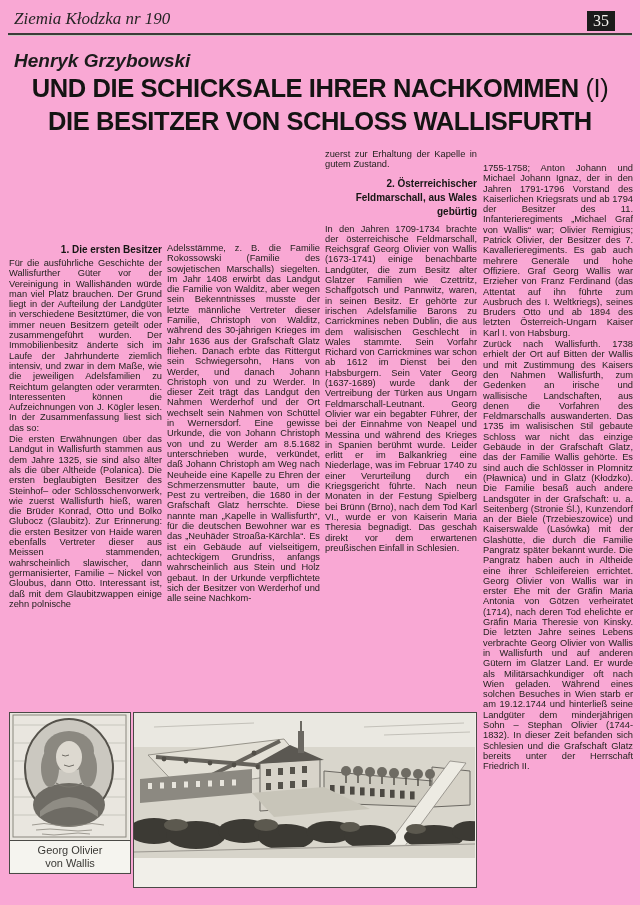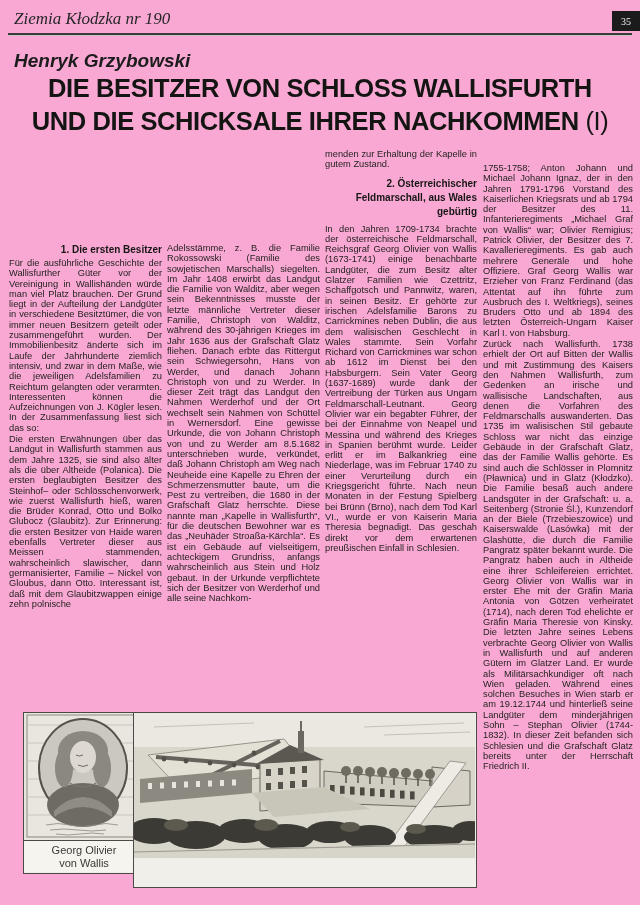--- a/index.html
+++ b/index.html
@@ -1,78 +1,78 @@
 <!DOCTYPE html>
 <html lang="de"><head>
 <meta charset="utf-8">
 <style>
   html,body{margin:0;padding:0;}
   body{background:#e8e6e1;font-family:"Liberation Sans",sans-serif;color:#1f1e1c;}
   .page{position:relative;width:640px;height:905px;background:#f9a8d4;margin:0 auto;overflow:hidden;box-shadow:0 0 6px rgba(0,0,0,.25);}
   
   .journal{position:absolute;left:14px;top:9px;font-family:"Liberation Serif",serif;font-style:italic;font-size:17px;color:#262626;}
-  .pagenum{position:absolute;right:0;top:11px;width:28px;height:20px;background:#1b1b1b;color:#f4f2ee;
-           font-family:"Liberation Serif",serif;font-weight:normal;font-size:10px;display:flex;align-items:center;justify-content:center;}
+  .pagenum{position:absolute;right:25px;top:11px;width:28px;height:20px;background:#1b1b1b;color:#f4f2ee;
+           font-family:"Liberation Serif",serif;font-weight:normal;font-size:16px;display:flex;align-items:center;justify-content:center;}
   .rule{position:absolute;left:8px;right:8px;top:33px;height:2px;background:#3c3b39;border-bottom:1px solid #c9c6bf;}
   .author{position:absolute;left:14px;top:50px;font-size:19px;font-weight:bold;font-style:italic;color:#1c1c1c;}
   
   .title{position:absolute;left:0;right:0;top:72px;text-align:center;font-weight:bold;color:#141413;
          font-size:25.5px;line-height:33px;letter-spacing:-0.4px;}
   .title .part{font-weight:normal;}
   
   .intro{position:absolute;left:10px;top:149px;width:314px;font-size:12.5px;line-height:19.2px;font-weight:bold;color:#1d1c1a;}
   
   .col{position:absolute;font-size:9.3px;line-height:10.3px;text-align:justify;color:#242320;overflow:hidden;
        hyphens:auto;-webkit-hyphens:auto;}
   .col p{margin:0 0 1px 0;}
   .col1{left:9px;top:243px;width:153px;height:470px;}
   .col2{left:167px;top:243px;width:153px;height:470px;}
   .col3{left:325px;top:149px;width:152px;height:564px;}
   .col4{left:483px;top:163px;width:150px;height:742px;}
   .h-sec{font-size:10px;line-height:14px;font-weight:bold;color:#161614;margin:0 0 5px 0;text-align:right;}
   .col3 .h-sec{margin:7px 0 5px 0;}
   
   .fig{position:absolute;border:1.5px solid #4a4946;background:#f1efe9;box-sizing:border-box;}
-  .fig-portrait{left:23px;top:712px;width:122px;height:162px;}
+  .fig-portrait{left:9px;top:712px;width:122px;height:162px;}
   .fig-castle{left:133px;top:712px;width:344px;height:176px;}
   .fig .art{display:block;}
   .caption{border-top:1.5px solid #4a4946;text-align:center;color:#3a3935;background:#f5f4ef;
            display:flex;flex-direction:column;align-items:center;justify-content:center;}
   .fig-portrait .caption{height:31px;font-size:11px;line-height:13px;}
   .fig-castle .caption{height:26px;font-size:11.5px;line-height:13px;}
 </style>
 </head>
 <body>
 
 <div class="page">
 
   <div class="journal">Ziemia Kłodzka nr 190</div>
   <div class="pagenum">35</div>
   <div class="rule"></div>
 
   <div class="author">Henryk Grzybowski</div>
 
   <div class="title">
+    <div><span>UND DIE SCHICKSALE IHRER NACHKOMMEN</span> <span class="part">(I)</span></div>
     <div>DIE BESITZER VON SCHLOSS WALLISFURTH</div>
-    <div><span>UND DIE SCHICKSALE IHRER NACHKOMMEN</span> <span class="part">(I)</span></div>
   </div>
 
 
   <div class="col col1">
     <p class="h-sec">1. Die ersten Besitzer</p>
     <p>Für die ausführliche Geschichte der Wallisfurther Güter vor der Vereinigung in Wallishänden würde man viel Platz brauchen. Der Grund liegt in der Aufteilung der Landgüter in verschiedene Besitztümer, die von immer neuen Besitzern geteilt oder zusammengeführt wurden. Der Immobilienbesitz änderte sich im Laufe der Jahrhunderte ziemlich intensiv, und zwar in dem Maße, wie die jeweiligen Adelsfamilien zu Reichtum gelangten oder verarmten. Interessenten können die Aufzeichnungen von J. Kögler lesen. In der Zusammenfassung liest sich das so:</p>
     <p>Die ersten Erwähnungen über das Landgut in Wallisfurth stammen aus dem Jahre 1325, sie sind also älter als die über Altheide (Polanica). Die ersten beglaubigten Besitzer des Steinhof– oder Schlösschenvorwerk, wie zuerst Wallisfurth hieß, waren die Brüder Konrad, Otto und Bolko Glubocz (Glaubitz). Zur Erinnerung: die ersten Besitzer von Haide waren ebenfalls Vertreter dieser aus Meissen stammenden, wahrscheinlich slawischer, dann germanisierter, Familie – Nickel von Gloubus, dann Otto. Interessant ist, daß mit dem Glaubitzwappen einige zehn polnische</p>
   </div>
 
   <div class="col col2">
     <p>Adelsstämme, z. B. die Familie Rokossowski (Familie des sowjetischen Marschalls) siegelten. Im Jahr 1408 erwirbt das Landgut die Familie von Walditz, aber wegen sein Bekenntnisses musste der letzte männliche Vertreter dieser Familie, Christoph von Walditz, während des 30-jährigen Krieges im Jahr 1636 aus der Grafschaft Glatz fliehen. Danach erbte das Rittergut sein Schwiegersohn, Hans von Werder, und danach Johann Christoph von und zu Werder. In dieser Zeit trägt das Landgut den Nahmen Werderhof und der Ort wechselt sein Nahmen von Schüttel in Wernersdorf. Eine gewisse Urkunde, die von Johann Christoph von und zu Werder am 8.5.1682 unterschrieben wurde, verkündet, daß Johann Christoph am Weg nach Neuheide eine Kapelle zu Ehren der Schmerzensmutter baute, um die Pest zu vertreiben, die 1680 in der Grafschaft Glatz herrschte. Diese nannte man „Kapelle in Wallisfurth“, für die deutschen Bewohner war es das „Neuhäder Stroaßa-Kärchla“. Es ist ein Gebäude auf vielseitigem, achteckigem Grundriss, anfangs wahrscheinlich aus Stein und Holz gebaut. In der Urkunde verpflichtete sich der Besitzer von Werderhof und alle seine Nachkom-</p>
   </div>
 
   <div class="col col3">
-    <p>menden zur Erhaltung der Kapelle in gutem Zustand.</p>
+    <p>zuerst zur Erhaltung der Kapelle in gutem Zustand.</p>
     <p class="h-sec">2. Österreichischer Feldmarschall, aus Wales gebürtig</p>
     <p>In den Jahren 1709-1734 brachte der österreichische Feldmarschall, Reichsgraf Georg Olivier von Wallis (1673-1741) einige benachbarte Landgüter, die zum Besitz alter Glatzer Familien wie Czettritz, Schaffgotsch und Pannwitz, waren, in seinen Besitz. Er gehörte zur irischen Adelsfamilie Barons zu Carrickmines neben Dublin, die aus dem walisischen Geschlecht in Wales stammte. Sein Vorfahr Richard von Carrickmines war schon ab 1612 im Dienst bei den Habsburgern. Sein Vater Georg (1637-1689) wurde dank der Vertreibung der Türken aus Ungarn Feldmarschall-Leutnant. Georg Olivier war ein begabter Führer, der bei der Einnahme von Neapel und Messina und während des Krieges in Spanien berühmt wurde. Leider erlitt er im Balkankrieg eine Niederlage, was im Februar 1740 zu einer Verurteilung durch ein Kriegsgericht führte. Nach neun Monaten in der Festung Spielberg bei Brünn (Brno), nach dem Tod Karl VI., wurde er von Kaiserin Maria Theresia begnadigt. Das geschah direkt vor dem erwartenen preußischen Einfall in Schlesien.</p>
   </div>
 
   <div class="col col4">
     <p>1755-1758; Anton Johann und Michael Johann Ignaz, der in den Jahren 1791-1796 Vorstand des Kaiserlichen Kriegsrats und ab 1794 der Besitzer des 11. Infanterieregiments „Michael Graf von Wallis“ war; Olivier Remigius; Patrick Olivier, der Besitzer des 7. Kavallerieregiments. Es gab auch mehrere Generäle und hohe Offiziere. Graf Georg Wallis war Erzieher von Franz Ferdinand (das Attentat auf ihn führte zum Ausbruch des I. Weltkriegs), seines Bruders Otto und ab 1894 des letzten Österreich-Ungarn Kaiser Karl I. von Habsburg.</p>
     <p>Zurück nach Wallisfurth. 1738 erhielt der Ort auf Bitten der Wallis und mit Zustimmung des Kaisers den Nahmen Wallisfurth, zum Gedenken an irische und wallisische Landschaften, aus denen die Vorfahren des Feldmarschalls auswanderten. Das 1735 im walisischen Stil gebaute Schloss war nicht das einzige Gebäude in der Grafschaft Glatz, das der Familie Wallis gehörte. Es sind auch die Schlösser in Plomnitz (Pławnica) und in Glatz (Kłodzko). Die Familie besaß auch andere Landsgüter in der Grafschaft: u. a. Seitenberg (Stronie Śl.), Kunzendorf an der Biele (Trzebieszowice) und Kaiserswalde (Lasówka) mit der Glashütte, die durch die Familie Pangratz später bekannt wurde. Die Pangratz haben auch in Altheide eine ihrer Schleifereien errichtet. Georg Olivier von Wallis war in erster Ehe mit der Gräfin Maria Antonia von Götzen verheiratet (1714), nach deren Tod ehelichte er Gräfin Maria Theresie von Kinsky. Die letzten Jahre seines Lebens verbrachte Georg Olivier von Wallis in Wallisfurth und auf anderen Gütern im Glatzer Land. Er wurde als Militärsachkundiger oft nach Wien geladen. Während eines solchen Besuches in Wien starb er am 19.12.1744 und hinterließ seine Landgüter dem minderjährigen Sohn – Stephan Olivier (1744-1832). In dieser Zeit befanden sich Schlesien und die Grafschaft Glatz bereits unter der Herrschaft Friedrich II.</p>
   </div>
 
   <figure class="fig fig-portrait" style="margin:0">

